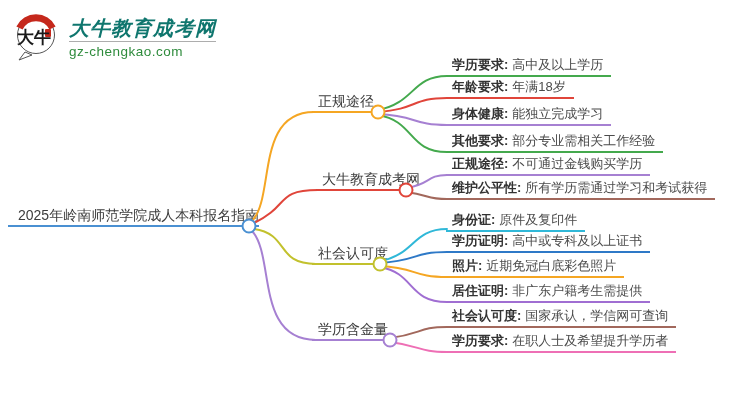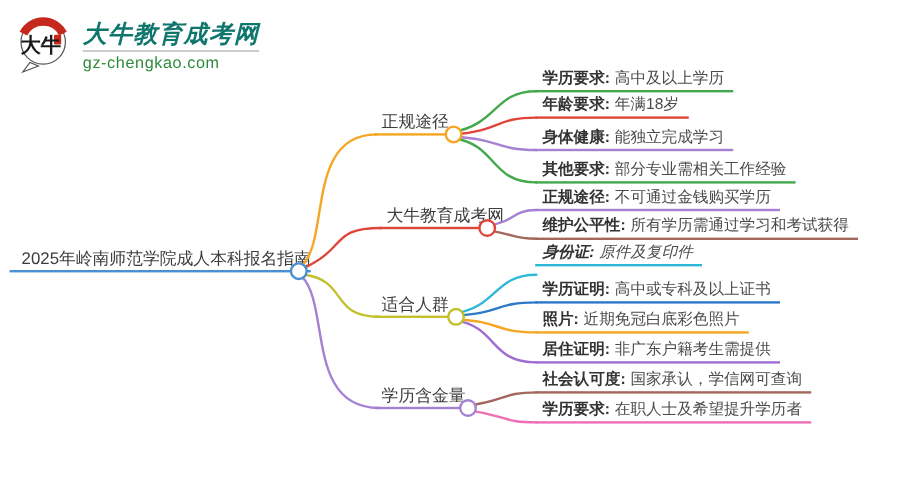--- a/index.html
+++ b/index.html
@@ -43,38 +43,38 @@
     <span class="logo-text">
       <span class="logo-title" style="color: #0f766e; font-style: italic;">大牛教育成考网</span>
       <span class="logo-domain" style="color: rgb(46, 139, 60);">gz-chengkao.com</span>
     </span>
   </div>
 
   <div class="central" style="border-bottom-color: rgb(74, 144, 210);">2025年岭南师范学院成人本科报名指南</div>
 
   <div class="branch" style="left: 312px; top: 92px; width: 60px; border-bottom-color: rgb(245, 166, 35);">正规途径</div>
   <div class="branch" style="left: 316px; top: 170px; width: 84px; border-bottom-color: rgb(224, 69, 58);">大牛教育成考网</div>
-  <div class="branch" style="left: 312px; top: 244px; width: 62px; border-bottom-color: rgb(194, 193, 45);">适合人群</div>
+  <div class="branch" style="left: 312px; top: 244px; width: 62px; border-bottom-color: rgb(194, 193, 45);">社会认可度</div>
   <div class="branch" style="left: 312px; top: 320px; width: 72px; border-bottom-color: rgb(166, 128, 210);">学历含金量</div>
 
   <div class="leaf" style="top: 57px; border-bottom-color: rgb(68, 169, 77);">
     <span class="k">学历要求:</span><span class="v">高中及以上学历</span></div>
   <div class="leaf" style="top: 79px; border-bottom-color: rgb(224, 69, 58);">
     <span class="k">年龄要求:</span><span class="v">年满18岁</span></div>
   <div class="leaf" style="top: 106px; border-bottom-color: rgb(166, 128, 210);">
     <span class="k">身体健康:</span><span class="v">能独立完成学习</span></div>
   <div class="leaf" style="top: 133px; border-bottom-color: rgb(68, 169, 77);">
     <span class="k">其他要求:</span><span class="v">部分专业需相关工作经验</span></div>
 
   <div class="leaf" style="top: 156px; border-bottom-color: rgb(166, 128, 210);">
     <span class="k">正规途径:</span><span class="v">不可通过金钱购买学历</span></div>
   <div class="leaf" style="top: 180px; border-bottom-color: rgb(162, 104, 92);">
     <span class="k">维护公平性:</span><span class="v">所有学历需通过学习和考试获得</span></div>
 
-  <div class="leaf" style="top: 202px; border-bottom-color: rgb(48, 184, 216); font-style: italic;">
+  <div class="leaf" style="top: 212px; border-bottom-color: rgb(48, 184, 216);">
     <span class="k">身份证:</span><span class="v">原件及复印件</span></div>
   <div class="leaf" style="top: 233px; border-bottom-color: rgb(46, 121, 199);">
     <span class="k">学历证明:</span><span class="v">高中或专科及以上证书</span></div>
   <div class="leaf" style="top: 258px; border-bottom-color: rgb(245, 166, 35);">
     <span class="k">照片:</span><span class="v">近期免冠白底彩色照片</span></div>
   <div class="leaf" style="top: 283px; border-bottom-color: rgb(160, 110, 210);">
     <span class="k">居住证明:</span><span class="v">非广东户籍考生需提供</span></div>
 
   <div class="leaf" style="top: 308px; border-bottom-color: rgb(162, 104, 92);">
     <span class="k">社会认可度:</span><span class="v">国家承认，学信网可查询</span></div>

